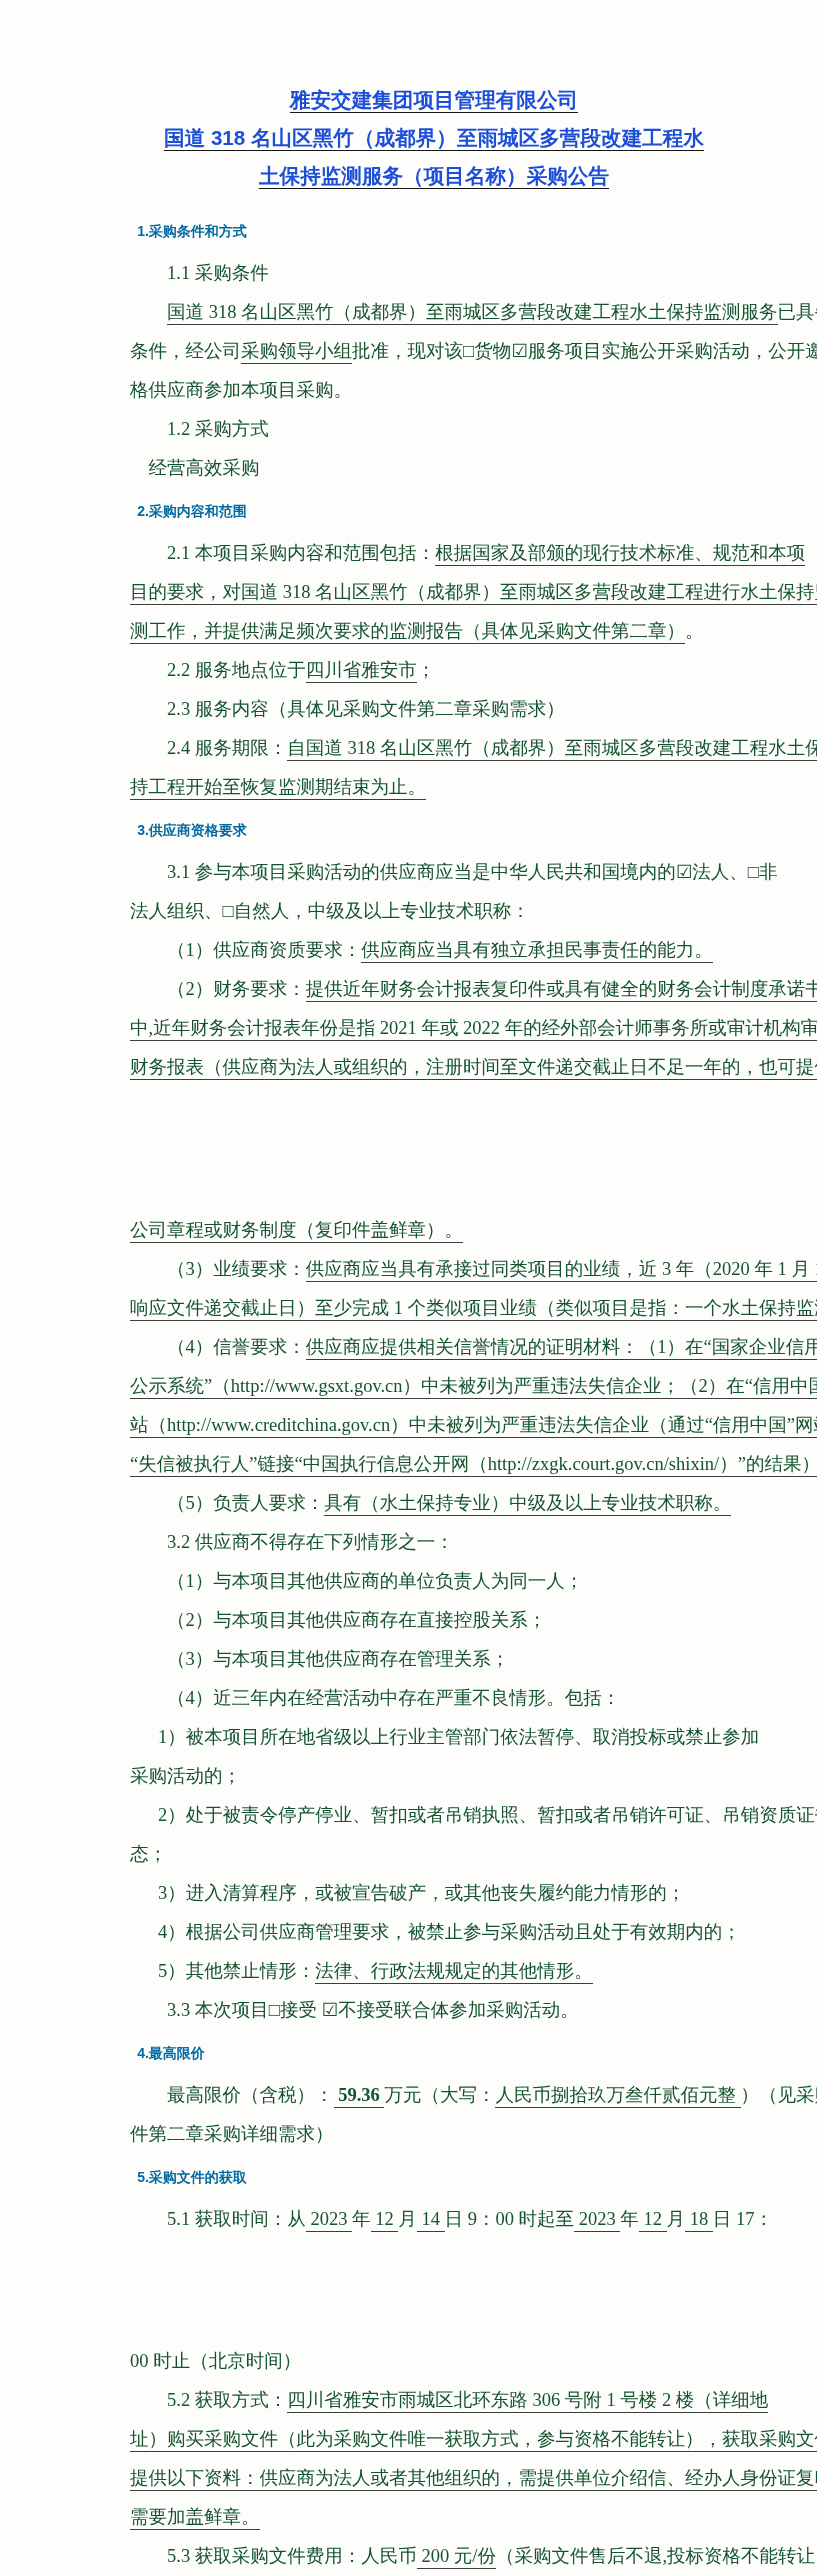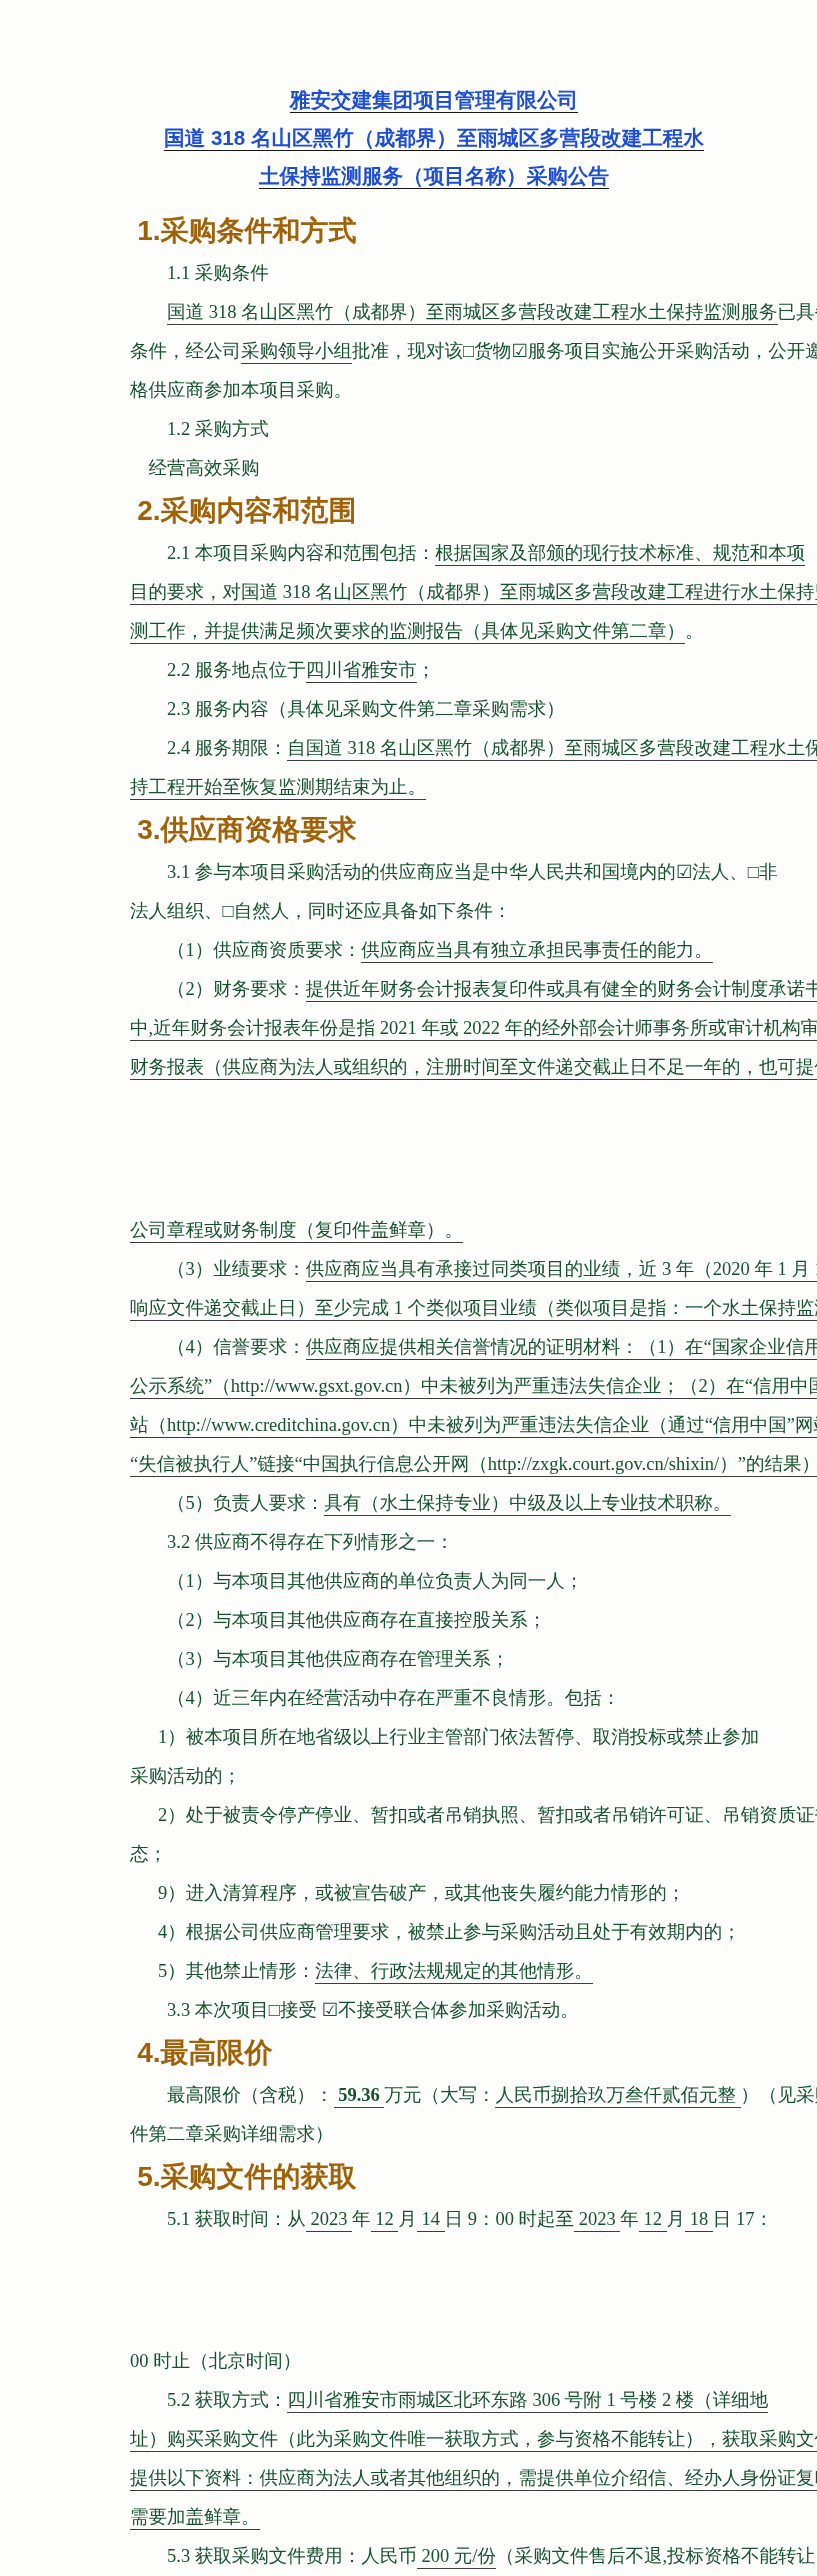--- a/index.html
+++ b/index.html
@@ -17,21 +17,21 @@
   }
   .b-title{
     text-align:center;
     font-family:"Liberation Sans","DejaVu Sans",sans-serif;
     font-weight:700;font-size:20.6px;line-height:38px;color:#1d4ed8;
   }
   .t-line{white-space:nowrap;}
   .t-line .tu{border-bottom:1.5px solid #151515;padding-bottom:1px;}
   .b-h{
     font-family:"Liberation Sans","DejaVu Sans",sans-serif;
-    font-weight:700;font-size:28px;line-height:46px;color:#a16207;
+    font-weight:700;font-size:14px;line-height:46px;color:#0369a1;
     padding-left:7.2px;white-space:nowrap;
   }
   .b-line{
     font-size:18.5px;line-height:39px;white-space:nowrap;color:#14532d;
     font-family:"Liberation Serif","DejaVu Serif","DejaVu Sans",serif;
   }
   .u{border-bottom:1.3px solid #3c3c3c;padding-bottom:2px;}
   .bold{font-weight:700;}
   .gapblk{width:100%;}
 </style>
@@ -56,21 +56,21 @@
       <div class="b-h">2.采购内容和范围</div>
       <div class="b-line" style="padding-left: 37px;"><span>2.1 本项目采购内容和范围包括：</span><span class="u">根据国家及部颁的现行技术标准、规范和本项</span></div>
       <div class="b-line"><span class="u">目的要求，对国道 318 名山区黑竹（成都界）至雨城区多营段改建工程进行水土保持监</span></div>
       <div class="b-line"><span class="u">测工作，并提供满足频次要求的监测报告（具体见采购文件第二章）</span><span>。</span></div>
       <div class="b-line" style="padding-left: 37px;"><span>2.2 服务地点位于</span><span class="u">四川省雅安市</span><span>；</span></div>
       <div class="b-line" style="padding-left: 37px;"><span>2.3 服务内容（具体见采购文件第二章采购需求）</span></div>
       <div class="b-line" style="padding-left: 37px;"><span>2.4 服务期限：</span><span class="u">自国道 318 名山区黑竹（成都界）至雨城区多营段改建工程水土保</span></div>
       <div class="b-line"><span class="u">持工程开始至恢复监测期结束为止。</span></div>
       <div class="b-h">3.供应商资格要求</div>
       <div class="b-line" style="padding-left: 37px;"><span>3.1 参与本项目采购活动的供应商应当是中华人民共和国境内的☑法人、□非</span></div>
-      <div class="b-line"><span>法人组织、□自然人，同时还应具备如下条件：</span></div>
+      <div class="b-line"><span>法人组织、□自然人，中级及以上专业技术职称：</span></div>
       <div class="b-line" style="padding-left: 37px;"><span>（1）供应商资质要求：</span><span class="u">供应商应当具有独立承担民事责任的能力。</span></div>
       <div class="b-line" style="padding-left: 37px;"><span>（2）财务要求：</span><span class="u">提供近年财务会计报表复印件或具有健全的财务会计制度承诺书。其</span></div>
       <div class="b-line"><span class="u">中,近年财务会计报表年份是指 2021 年或 2022 年的经外部会计师事务所或审计机构审计的</span></div>
       <div class="b-line"><span class="u">财务报表（供应商为法人或组织的，注册时间至文件递交截止日不足一年的，也可提供</span></div>
       <div class="gapblk" style="height: 124px;"></div>
       <div class="b-line"><span class="u">公司章程或财务制度（复印件盖鲜章）。</span></div>
       <div class="b-line" style="padding-left: 37px;"><span>（3）业绩要求：</span><span class="u">供应商应当具有承接过同类项目的业绩，近 3 年（2020 年 1 月 1 日至</span></div>
       <div class="b-line"><span class="u">响应文件递交截止日）至少完成 1 个类似项目业绩（类似项目是指：一个水土保持监测业绩）。</span></div>
       <div class="b-line" style="padding-left: 37px;"><span>（4）信誉要求：</span><span class="u">供应商应提供相关信誉情况的证明材料：（1）在“国家企业信用信息</span></div>
       <div class="b-line"><span class="u">公示系统”（http://www.gsxt.gov.cn）中未被列为严重违法失信企业；（2）在“信用中国”网</span></div>
@@ -79,21 +79,21 @@
       <div class="b-line" style="padding-left: 37px;"><span>（5）负责人要求：</span><span class="u">具有（水土保持专业）中级及以上专业技术职称。</span></div>
       <div class="b-line" style="padding-left: 37px;"><span>3.2 供应商不得存在下列情形之一：</span></div>
       <div class="b-line" style="padding-left: 37px;"><span>（1）与本项目其他供应商的单位负责人为同一人；</span></div>
       <div class="b-line" style="padding-left: 37px;"><span>（2）与本项目其他供应商存在直接控股关系；</span></div>
       <div class="b-line" style="padding-left: 37px;"><span>（3）与本项目其他供应商存在管理关系；</span></div>
       <div class="b-line" style="padding-left: 37px;"><span>（4）近三年内在经营活动中存在严重不良情形。包括：</span></div>
       <div class="b-line" style="padding-left: 28px;"><span>1）被本项目所在地省级以上行业主管部门依法暂停、取消投标或禁止参加</span></div>
       <div class="b-line"><span>采购活动的；</span></div>
       <div class="b-line" style="padding-left: 28px;"><span>2）处于被责令停产停业、暂扣或者吊销执照、暂扣或者吊销许可证、吊销资质证书状</span></div>
       <div class="b-line"><span>态；</span></div>
-      <div class="b-line" style="padding-left: 28px;"><span>9）进入清算程序，或被宣告破产，或其他丧失履约能力情形的；</span></div>
+      <div class="b-line" style="padding-left: 28px;"><span>3）进入清算程序，或被宣告破产，或其他丧失履约能力情形的；</span></div>
       <div class="b-line" style="padding-left: 28px;"><span>4）根据公司供应商管理要求，被禁止参与采购活动且处于有效期内的；</span></div>
       <div class="b-line" style="padding-left: 28px;"><span>5）其他禁止情形：</span><span class="u">法律、行政法规规定的其他情形。</span></div>
       <div class="b-line" style="padding-left: 37px;"><span>3.3 本次项目□接受 ☑不接受联合体参加采购活动。</span></div>
       <div class="b-h">4.最高限价</div>
       <div class="b-line" style="padding-left: 37px;"><span>最高限价（含税）：</span><span class="u bold"> 59.36 </span><span>万元（大写：</span><span class="u">人民币捌拾玖万叁仟贰佰元整 </span><span>）（见采购文</span></div>
       <div class="b-line"><span>件第二章采购详细需求）</span></div>
       <div class="b-h">5.采购文件的获取</div>
       <div class="b-line" style="padding-left: 37px;"><span>5.1 获取时间：从</span><span class="u"> 2023 </span><span>年</span><span class="u"> 12 </span><span>月</span><span class="u"> 14 </span><span>日 9：00 时起至</span><span class="u"> 2023 </span><span>年</span><span class="u"> 12 </span><span>月</span><span class="u"> 18 </span><span>日 17：</span></div>
       <div class="gapblk" style="height: 103px;"></div>
       <div class="b-line"><span>00 时止（北京时间）</span></div>

